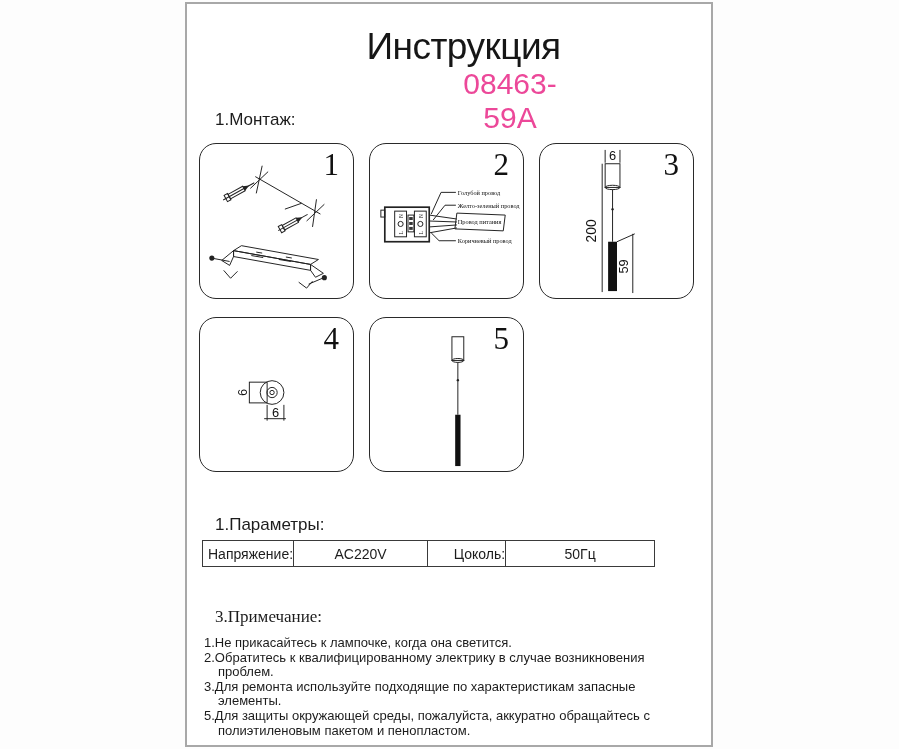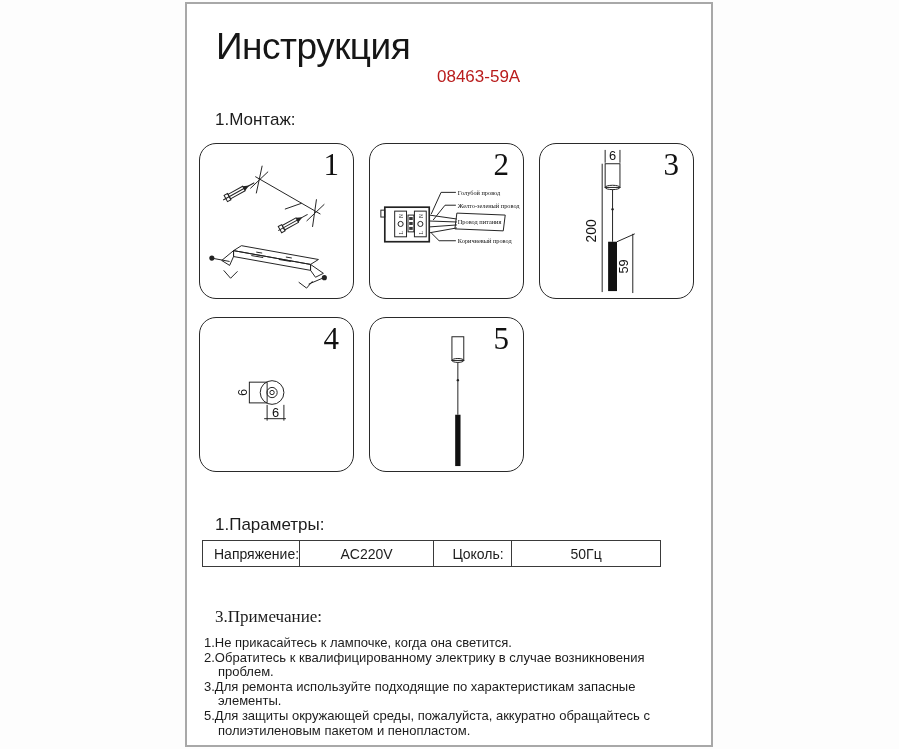--- a/index.html
+++ b/index.html
@@ -1,37 +1,37 @@
 <!DOCTYPE html>
 <html><head>
 <meta charset="utf-8">
 <style>
   html,body{margin:0;padding:0;background:#fdfdfd;overflow:hidden;}
   .screen{position:relative;width:899px;height:749px;background:#fdfdfd;
           font-family:"Liberation Sans",sans-serif;color:#1c1c1c;}
   .sheet{position:absolute;left:185px;top:2px;width:524px;height:741px;
          background:#ffffff;border:2px solid #a8a8a8;}
-  .doc-title{position:absolute;left:0;right:0;top:22px;text-align:left;
+  .doc-title{position:absolute;left:0;right:0;top:22px;text-align:center;
              padding-left:29px;font-size:37px;letter-spacing:-0.5px;color:#161616;}
-  .model-no{position:absolute;left:250px;top:63px;width:146px;
-            font-size:17px;color:#b91c1c;}
+  .model-no{position:absolute;left:250px;top:63px;width:146px;text-align:center;
+            font-size:30px;color:#ec4899;}
   .sec-heading{position:absolute;left:28px;font-size:17px;color:#1c1c1c;}
   .h1{top:106px;} .h2{top:511px;} .h3{top:603px;font-family:Liberation Serif, serif;}
   .panel{position:absolute;width:155px;border:1.6px solid #2a2a2a;border-radius:17px;
          background:#fff;box-sizing:border-box;}
   .row1{top:139px;height:156px;} .row2{top:313px;height:155px;}
   .p1{left:12px;} .p2{left:182px;} .p3{left:352px;}
   .p4{left:12px;} .p5{left:182px;}
   .panel-num{position:absolute;top:3px;right:14px;font-family:"Liberation Serif",serif;
              font-size:31px;color:#111;}
   .panel svg{position:absolute;left:0;top:0;width:100%;height:100%;}
   .params-table{position:absolute;left:15px;top:536px;border-collapse:collapse;
                 table-layout:fixed;font-size:14px;color:#1c1c1c;}
   .params-table td{border:1px solid #3a3a3a;height:25px;padding:0;}
-  td.lbl{padding-left:11px;text-align:center;}
+  td.lbl{padding-left:5px;text-align:right;}
   td.val{text-align:center;}
   .notes{position:absolute;left:17px;top:632px;width:492px;margin:0;padding:0;
          list-style:none;font-size:13px;line-height:14.6px;color:#1c1c1c;}
   .notes li{padding-left:14px;text-indent:-14px;}
   svg text{fill:#111;}
   .dim{font-family:"Liberation Sans",sans-serif;}
   .wire-lbl{font-family:"Liberation Serif",serif;}
   line,polyline,path.s,rect.s,circle.s,ellipse.s{stroke:#222;stroke-width:1;fill:none;}
 </style>
 </head>

